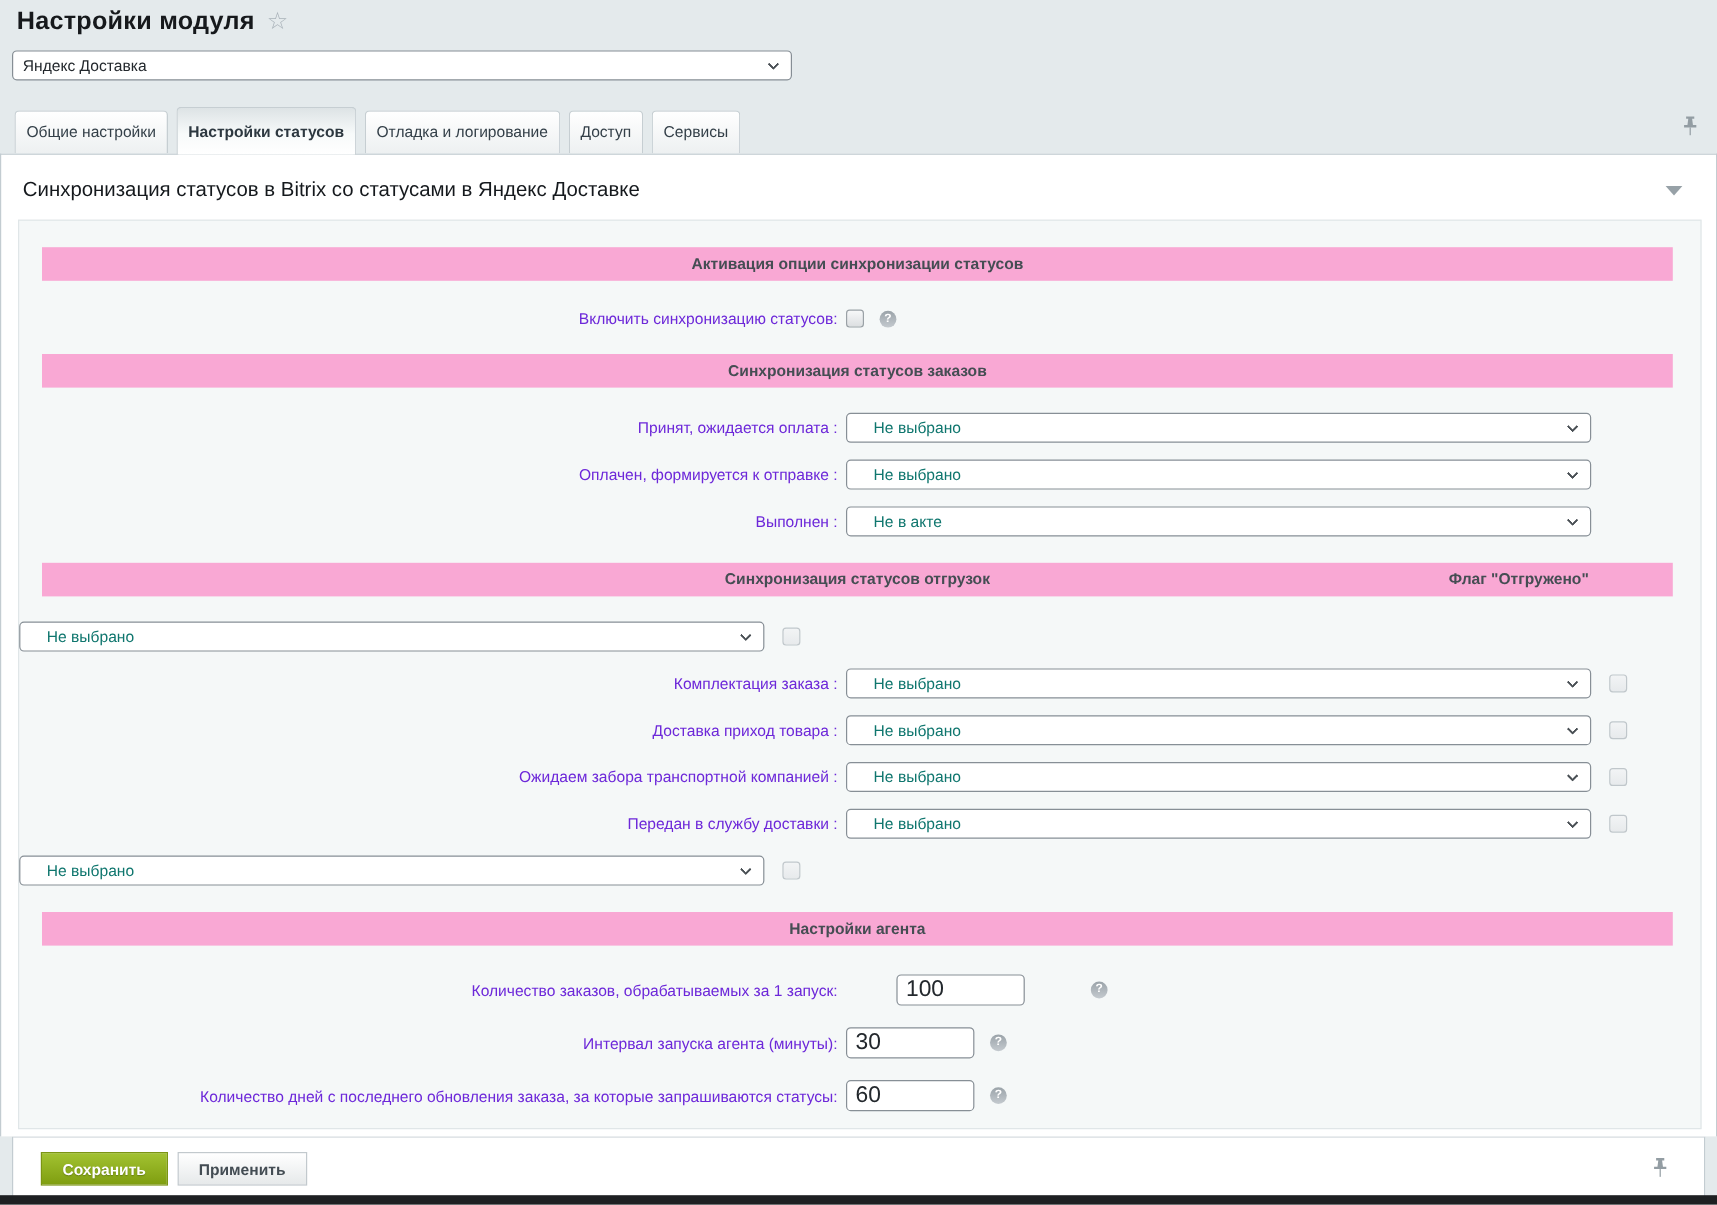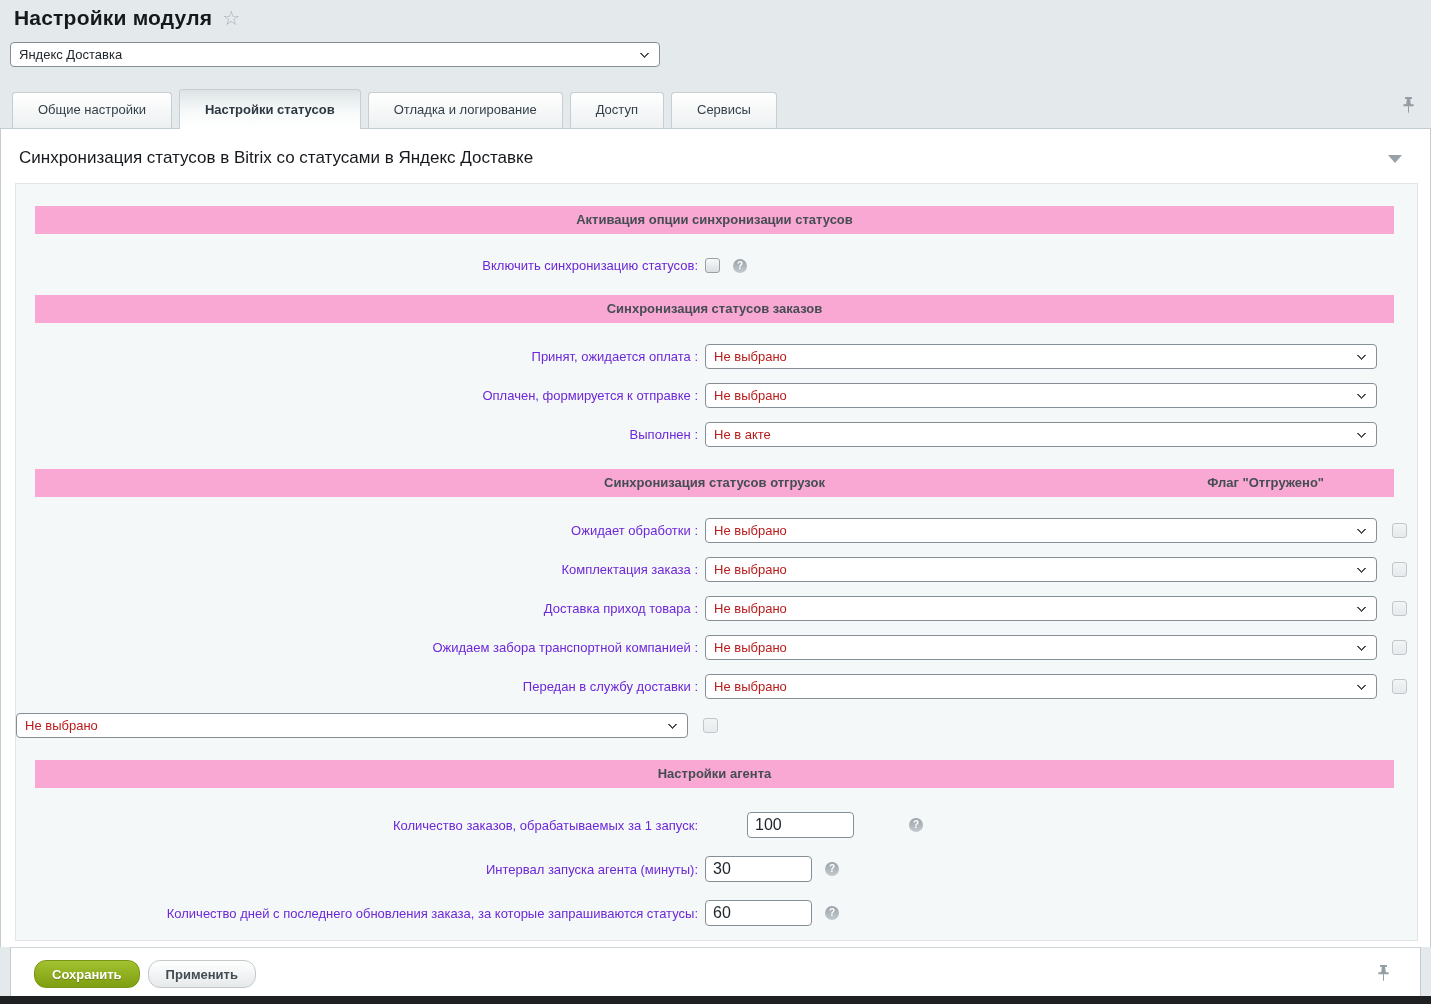--- a/index.html
+++ b/index.html
@@ -24,21 +24,21 @@
   }
   .chev {
     position:absolute; right:11px; top:7px; width:7px; height:7px;
     border-right:2px solid #4a5055; border-bottom:2px solid #4a5055;
     transform:rotate(45deg); border-radius:1px;
   }
 
   
   .tabs-row { display:flex; align-items:flex-end; padding-left:12px; margin-top:21px; position:relative; height:40px; }
   .tab {
-    height:36px; line-height:34px; padding:0 25px; margin-right:7px;
+    height:36px; line-height:34px; padding:0 9px; margin-right:7px;
     background:linear-gradient(#ffffff,#edf0f1);
     border:1px solid #c6ced2; border-bottom:none;
     border-radius:4px 4px 0 0; font-size:13px; color:#333f48;
     cursor:pointer; white-space:nowrap; position:relative; z-index:1;
   }
   .tab.active {
     height:40px; line-height:40px; font-weight:bold;
     background:linear-gradient(#dde3e5, #f7fafa 55%, #ffffff);
     margin-bottom:-1px; z-index:3; color:#2d3840;
   }
@@ -84,42 +84,42 @@
   .help {
     width:14px; height:14px; margin-left:13px; border-radius:50%;
     background:linear-gradient(#9aa3a9,#c4cacf);
     color:#fff; font-size:10px; font-weight:bold; text-align:center; line-height:14px;
     cursor:pointer; flex:0 0 14px;
   }
 
   .field-row.first { margin-top:21px; }
   .field-row { margin-top:14px; }
   .sel {
-    position:relative; width:672px; height:25px; background:#fff;
+    position:relative; width:621px; height:25px; background:#fff;
     border:1px solid #878f96; border-radius:4px;
-    font-size:13px; color:#b91c1c; line-height:23px; padding:0 26px 0 8px;
+    font-size:13px; color:#0f766e; line-height:23px; padding:0 26px 0 22px;
     cursor:pointer;
   }
 
   .input-row.first { margin-top:24px;gap:42px; }
   .input-row { margin-top:18px; }
   .txt {
     width:107px; height:24px; border:1px solid #878f96; border-radius:4px;
-    font-family:"Liberation Sans", sans-serif; font-size:16px; color:#23282d;
+    font-family:"Liberation Sans", sans-serif; font-size:19px; color:#23282d;
     padding:12px 7px; background:#fff; outline:none;
   }
 
   
   .footer {
     margin:0 10px; height:53px; background:#fff;
     border:1px solid #c3ccd1; border-top:1px solid #ced5d9; border-bottom:none;
     display:flex; align-items:center; padding-left:23px; position:relative;
   }
   .btn {
-    height:28px; padding:0 17px; border-radius:12px; font-size:13px; font-weight:bold;
+    height:28px; padding:0 17px; border-radius:0; font-size:13px; font-weight:bold;
     cursor:pointer; font-family:"Liberation Sans", sans-serif;
   }
   .btn-save {
     background:linear-gradient(#a2c231,#7f9e10);
     border:1px solid #7b9513; color:#fff; text-shadow:0 1px 1px rgba(0,0,0,.25);
     margin-right:8px;
   }
   .btn-apply {
     background:linear-gradient(#ffffff,#e6e9ea);
     border:1px solid #c2c9cd; color:#434c53;
@@ -193,21 +193,20 @@
         <i class="chev"></i>
       </div>
     </div>
 
     <div class="group-bar">
       <span>Синхронизация статусов отгрузок</span>
       <span class="flag-head">Флаг "Отгружено"</span>
     </div>
 
     <div class="field-row first">
-      <span class="row-label">Ожидает обработки :</span>
       <div class="sel">
         <span>Не выбрано</span>
         <i class="chev"></i>
       </div>
       <span class="checkbox flag"></span>
     </div>
     <div class="field-row">
       <span class="row-label">Комплектация заказа :</span>
       <div class="sel">
         <span>Не выбрано</span>

